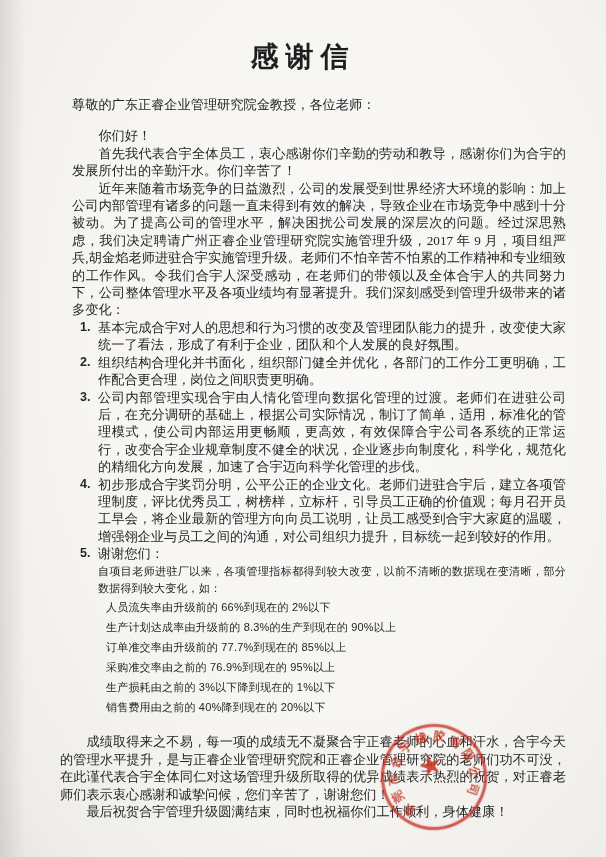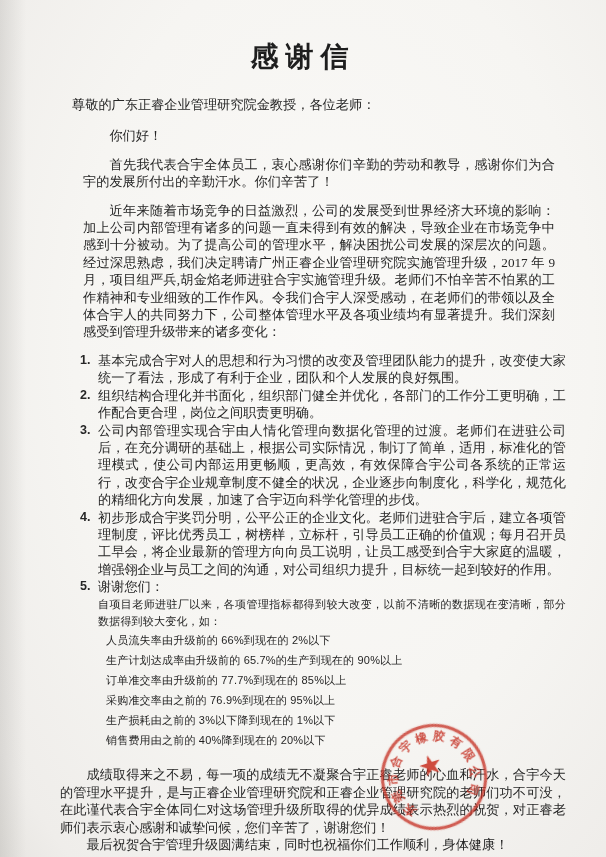--- a/index.html
+++ b/index.html
@@ -21,21 +21,21 @@
   }
   .title{
     margin:0;padding-top:38px;text-align:center;
     font-size:28px;font-weight:bold;letter-spacing:7px;color:#1e1e1e;
   }
   .content{
     padding:20px 40px 0 72px;
     font-size:13.2px;line-height:17.4px;text-align:justify;
   }
   .salutation{margin:0 0 14px 0;}
-  p.body{margin:11px;text-indent:2em;}
+  p.body{margin:0;text-indent:2em;}
   .list{margin-top:0;}
   .li{display:flex;align-items:flex-start;}
   .li .num{flex:0 0 26px;padding-left:8px;box-sizing:border-box;font-weight:bold;font-family:"Liberation Sans",sans-serif;font-size:12.5px;line-height:17.4px;}
   .li .litext{flex:1;}
   .metric-font{
     font-family:"Liberation Sans","DejaVu Sans",sans-serif;
     font-weight:normal;font-size:11px;letter-spacing:.2px;color:#1f1f1f;
   }
   .item5-intro{margin-left:26px;}
   .metrics{margin-left:34px;}
@@ -107,21 +107,21 @@
         <span class="num">4.</span>
         <div class="litext">初步形成合宇奖罚分明，公平公正的企业文化。老师们进驻合宇后，建立各项管理制度，评比优秀员工，树榜样，立标杆，引导员工正确的价值观；每月召开员工早会，将企业最新的管理方向向员工说明，让员工感受到合宇大家庭的温暖，增强翎企业与员工之间的沟通，对公司组织力提升，目标统一起到较好的作用。</div>
       </div>
       <div class="li">
         <span class="num">5.</span>
         <div class="litext">谢谢您们：</div>
       </div>
       <div class="item5-intro metric-font">自项目老师进驻厂以来，各项管理指标都得到较大改变，以前不清晰的数据现在变清晰，部分数据得到较大变化，如：</div>
       <div class="metrics metric-font">
         <div>人员流失率由升级前的 66%到现在的 2%以下</div>
-        <div>生产计划达成率由升级前的 65.7%的生产到现在的 90%以上</div>
+        <div>生产计划达成率由升级前的 8.3%的生产到现在的 90%以上</div>
         <div>订单准交率由升级前的 77.7%到现在的 85%以上</div>
         <div>采购准交率由之前的 76.9%到现在的 95%以上</div>
         <div>生产损耗由之前的 3%以下降到现在的 1%以下</div>
         <div>销售费用由之前的 40%降到现在的 20%以下</div>
       </div>
     </div>
 
     <div class="closing-block">
       <p>成绩取得来之不易，每一项的成绩无不凝聚合宇正睿老师的心血和汗水，合宇今天的管理水平提升，是与正睿企业管理研究院和正睿企业管理研究院的老师们功不可没，在此谨代表合宇全体同仁对这场管理升级所取得的优异成绩表示热烈的祝贺，对正睿老师们表示衷心感谢和诚挚问候，您们辛苦了，谢谢您们！</p>
       <p>最后祝贺合宇管理升级圆满结束，同时也祝福你们工作顺利，身体健康！</p>

